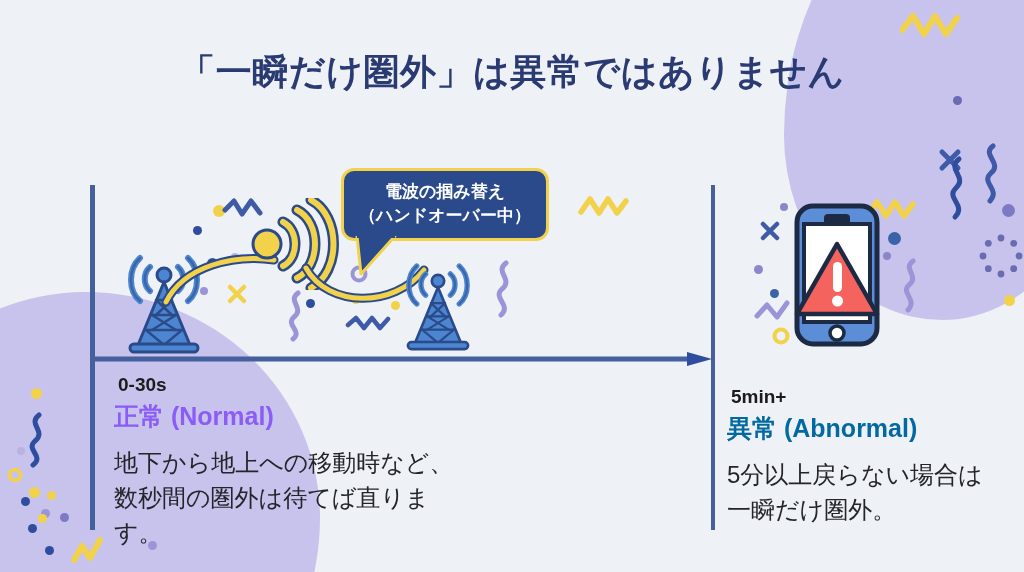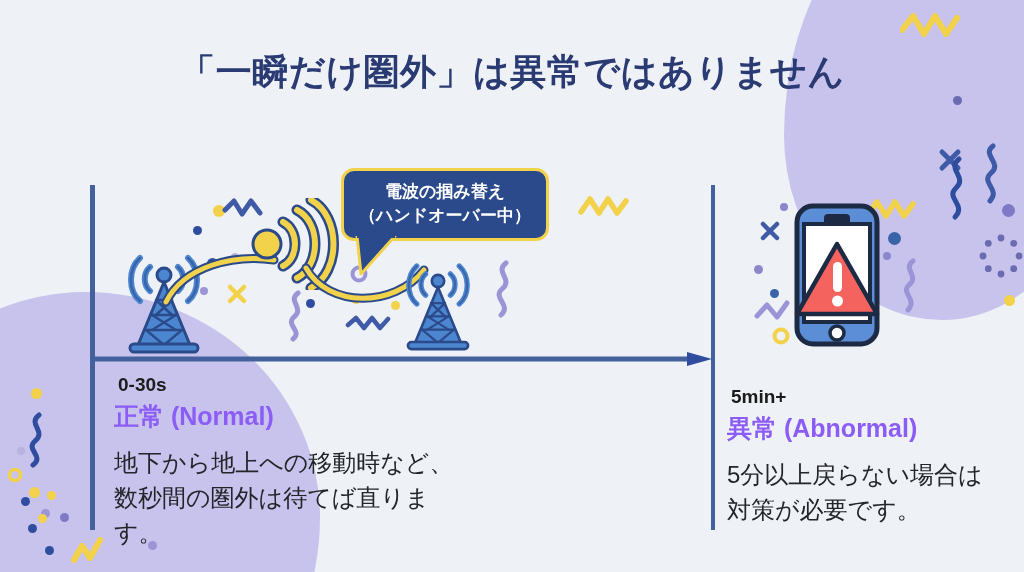--- a/index.html
+++ b/index.html
@@ -123,21 +123,21 @@
     line-height: 1.08;
     margin: 4px;
   }
   .lbl-state {
     font-size: 25px;
     font-weight: bold;
     line-height: 1.35;
     margin: 0;
   }
   .lbl-state.normal { color: #8b5cf6; }
-  .lbl-state.abnormal { color: #8b5cf6; }
+  .lbl-state.abnormal { color: #0369a1; }
   .lbl-desc {
     font-size: 24px;
     color: #23252a;
     line-height: 1.45;
     margin: 0;
     padding-top: 13px;
     white-space: pre-line;
   }
 
   
@@ -374,16 +374,16 @@
     <p class="lbl-time">0-30s</p>
     <p class="lbl-state normal">正常 (Normal)</p>
     <p class="lbl-desc">地下から地上への移動時など、
 数秒間の圏外は待てば直ります。</p>
   </div>
 
   <div class="label-block" style="left:727px;top:383px;width:290px;">
     <p class="lbl-time">5min+</p>
     <p class="lbl-state abnormal">異常 (Abnormal)</p>
     <p class="lbl-desc">5分以上戻らない場合は
-対策が必要です。</p>
+一瞬だけ圏外。</p>
   </div>
 
 </div>
 
 </body></html>

